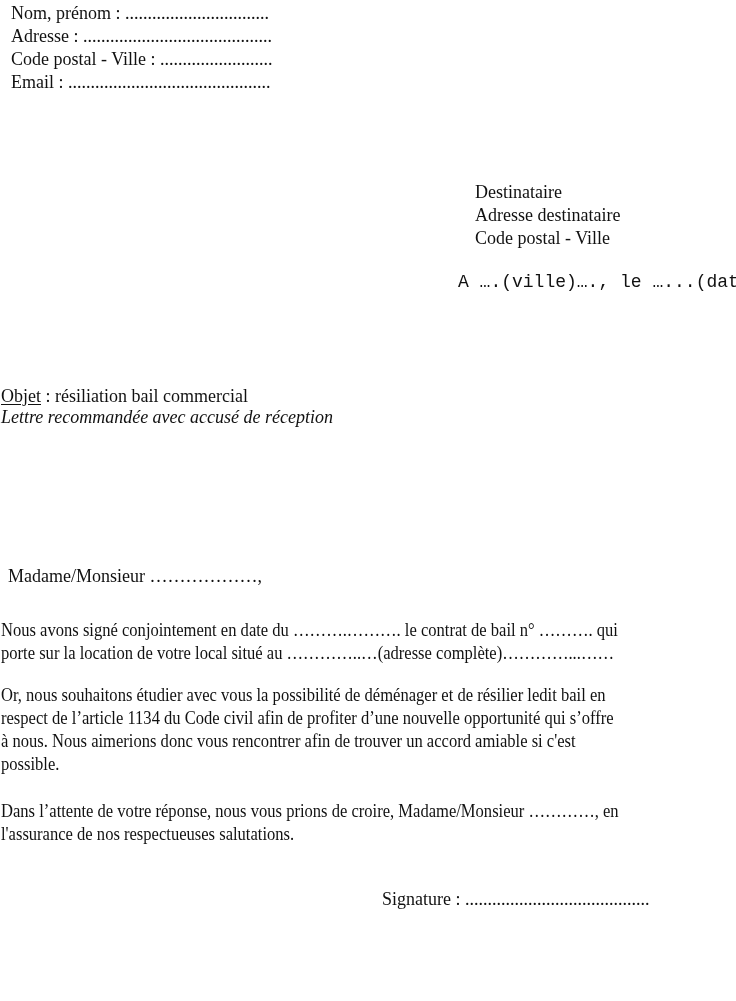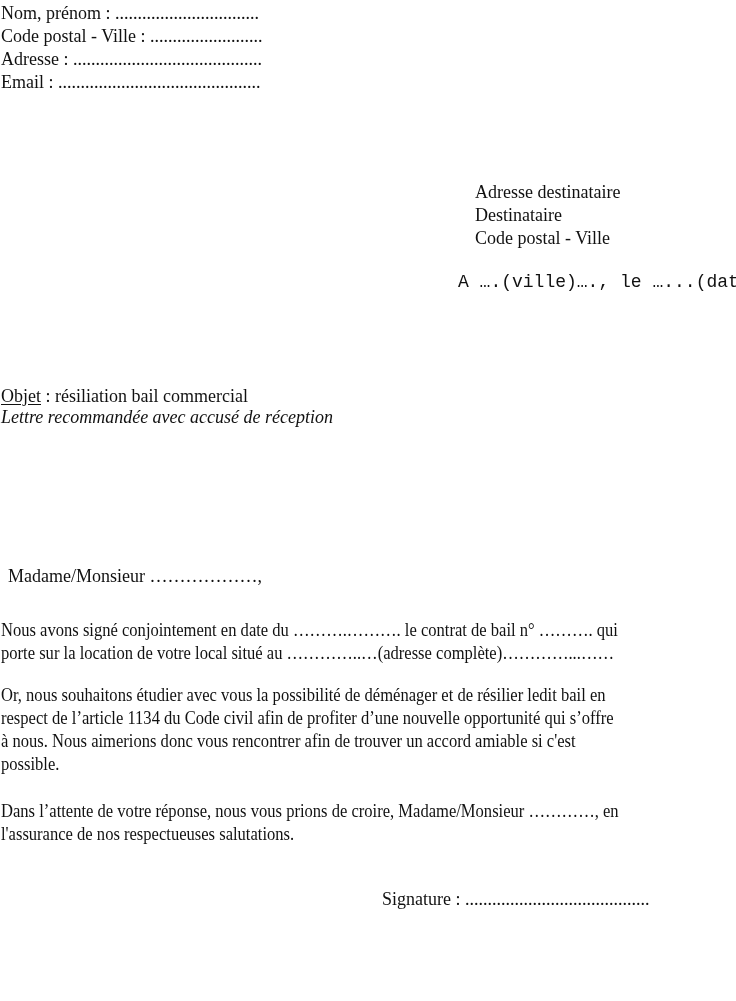--- a/index.html
+++ b/index.html
@@ -11,21 +11,21 @@
       width: 736px;
       height: 1001px;
       position: relative;
       overflow: hidden;
       font-family: "Liberation Serif", "DejaVu Serif", serif;
       color: #111111;
       font-size: 18px;
       line-height: 23px;
     }
     .abs { position: absolute; white-space: nowrap; }
-    .sender { left: 1px; top: 2px; }
+    .sender { left: 11px; top: 2px; }
     .sender div { height: 23px; }
     .recipient { left: 475px; top: 181px; }
     .recipient div { height: 23px; }
     .place-date { left: 458px; top: 271px; font-family: Liberation Mono, monospace; }
     .subject { left: 1px; top: 361px; margin-top: 24px; }
     .subject .label { text-decoration: underline; text-underline-offset: 2px; }
     .mode { left: 1px; top: 406px; font-style: italic; }
     .salutation { left: 8px; top: 565px; }
 
     .para {
@@ -41,28 +41,28 @@
 
     .signature { left: 382px; top: 888px; }
   </style>
 </head>
 <body>
 
 <div>
 
   <div class="abs sender">
     <div>Nom, prénom : ................................</div>
+    <div>Adresse : ..........................................</div>
     <div>Code postal - Ville : .........................</div>
-    <div>Adresse : ..........................................</div>
     <div>Email : .............................................</div>
   </div>
 
   <div class="abs recipient">
+    <div>Destinataire</div>
     <div>Adresse destinataire</div>
-    <div>Destinataire</div>
     <div>Code postal - Ville</div>
   </div>
 
   <div class="abs place-date">A ….(ville)…., le …...(date)…...</div>
 
   <div class="abs subject">
     <span class="label">Objet</span><span> : résiliation bail commercial</span>
   </div>
 
   <div class="abs mode">Lettre recommandée avec accusé de réception</div>

